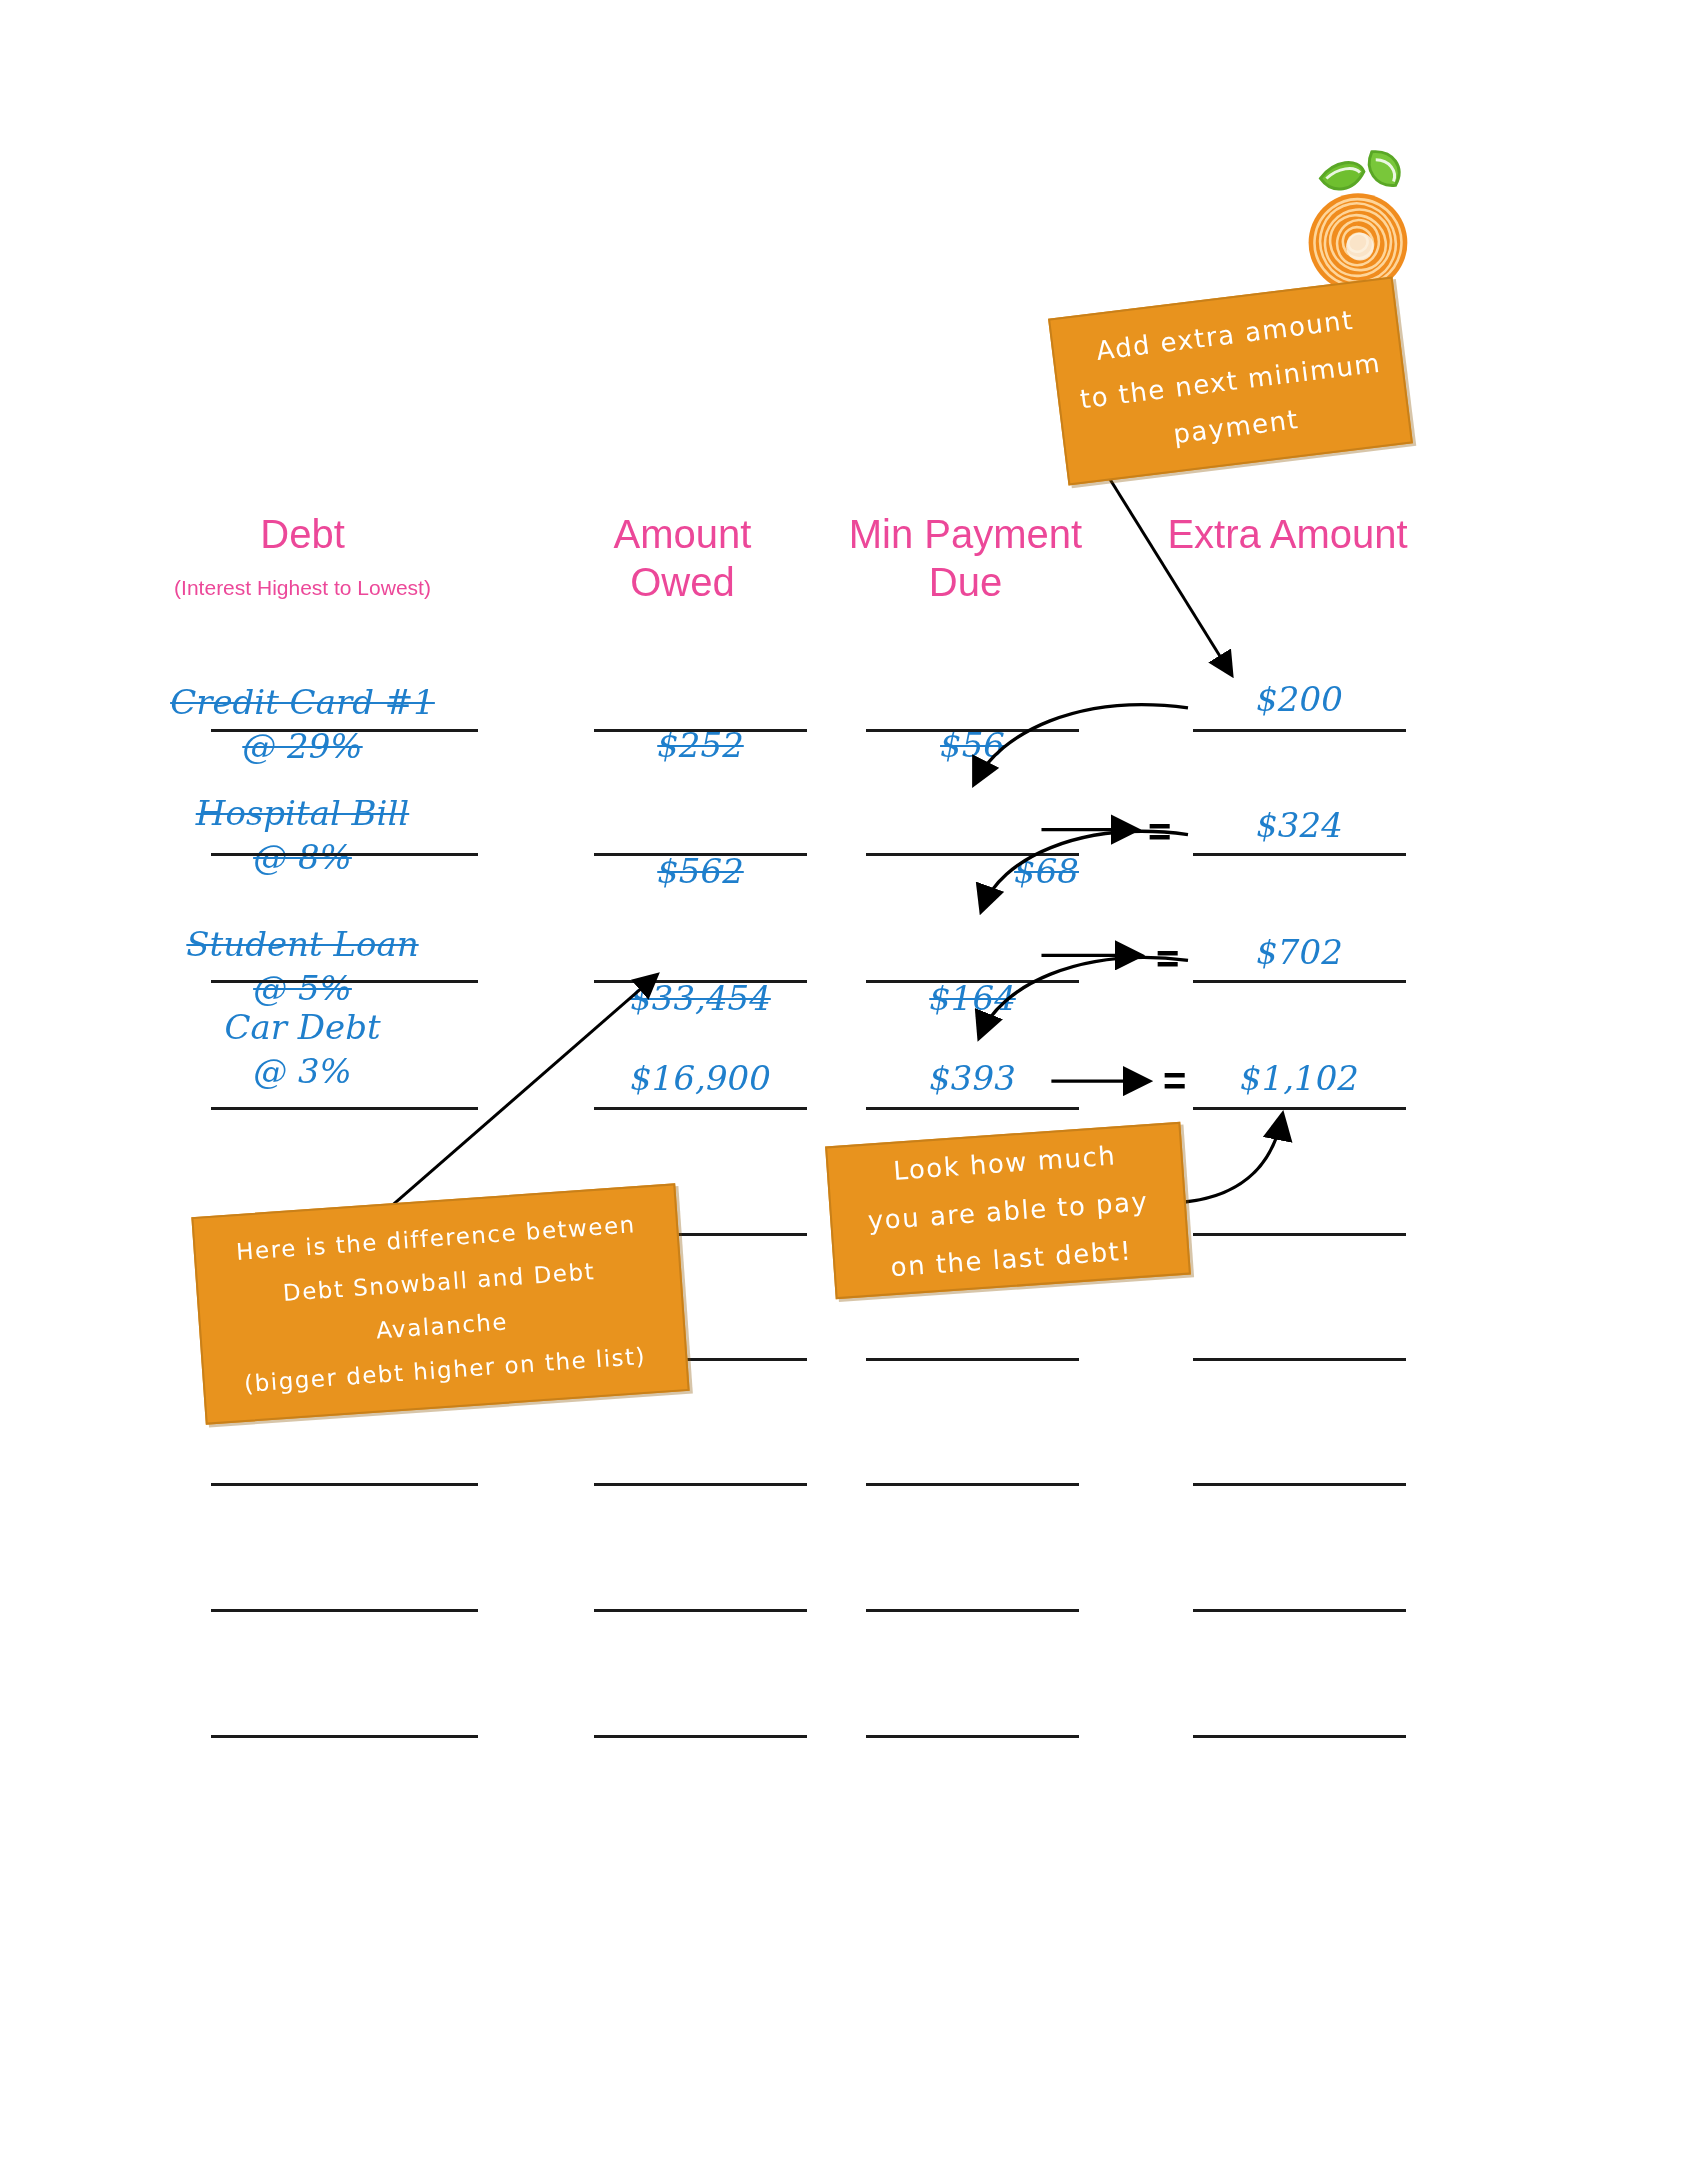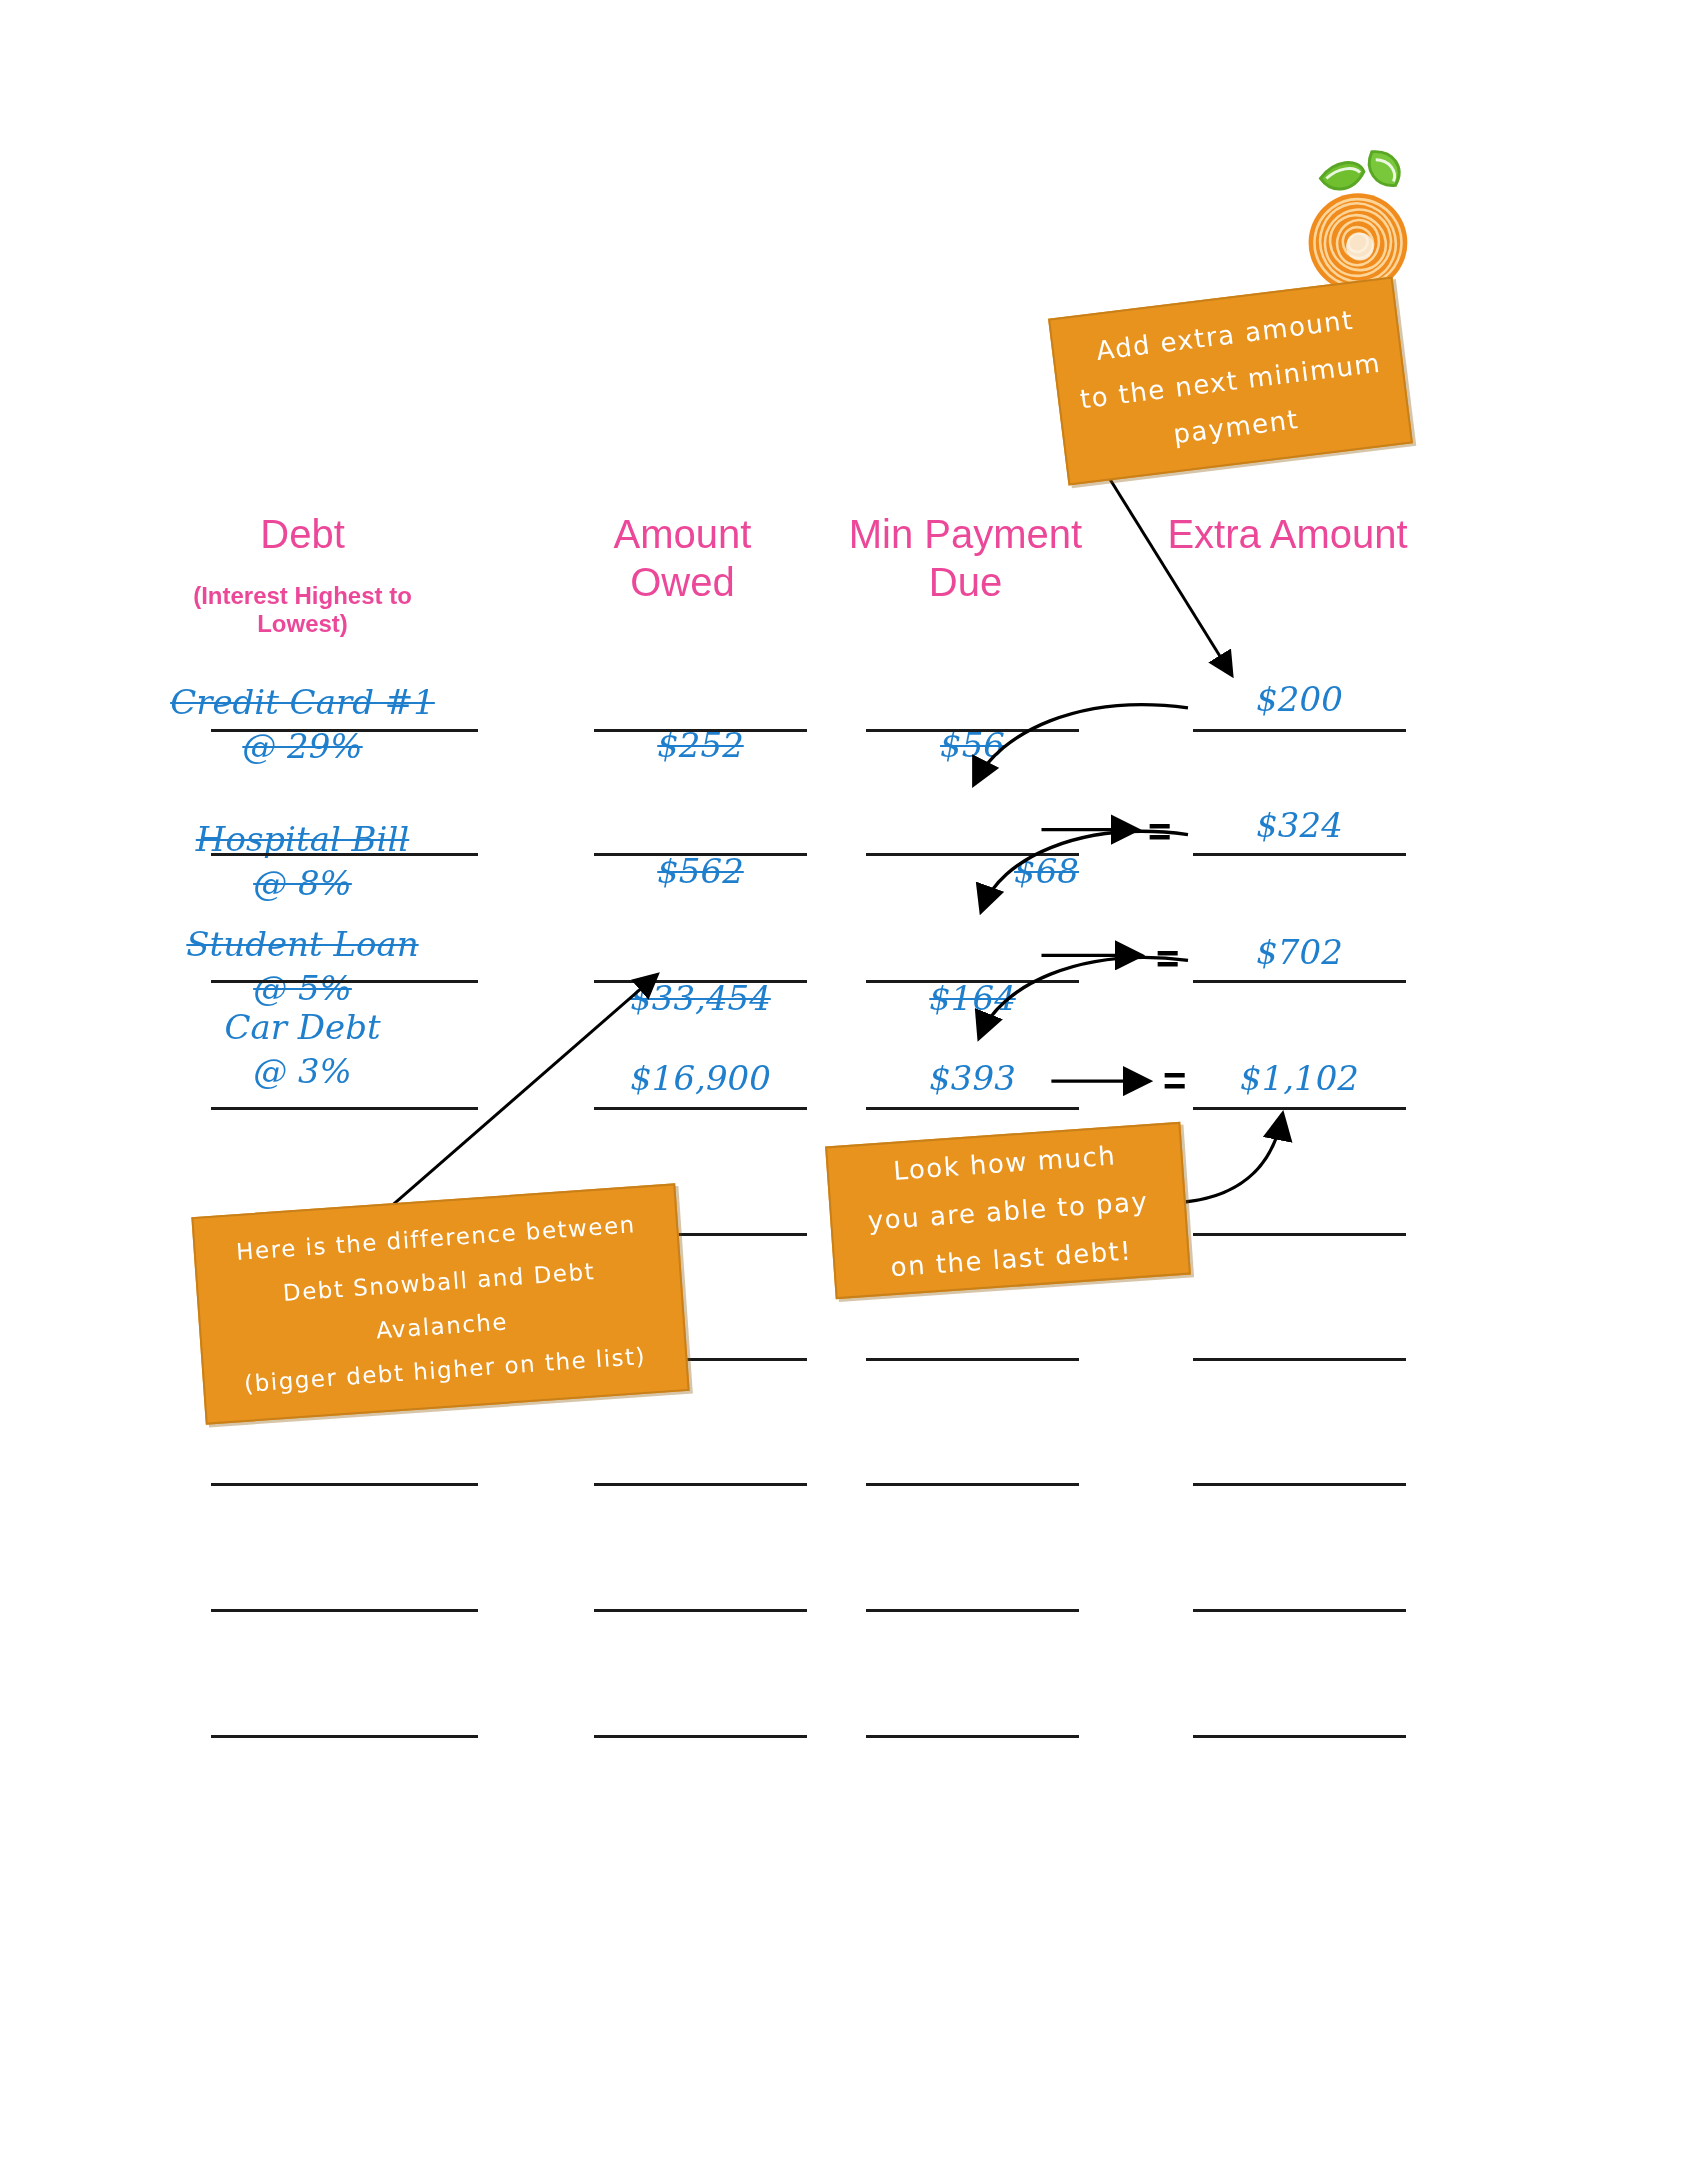--- a/index.html
+++ b/index.html
@@ -32,24 +32,23 @@
     position: absolute;
     text-align: center;
     color: #ec4899;
     font-size: 40px;
     line-height: 48px;
     font-weight: 400;
     font-family: "Liberation Sans", sans-serif;
   }
   .col-head .sub {
     display: block;
-    font-size: 24px;
+    font-size: 21px;
     line-height: 28px;
-    margin-top: 24px;
-    font-weight: bold;
+    margin-top: 16px;
   }
   #head-debt  { left: 149px; top: 510px; width: 307px; }
   #head-owed  { left: 554px; top: 510px; width: 257px; }
   #head-min   { left: 822px; top: 510px; width: 287px; }
   #head-extra { left: 1139px; top: 510px; width: 297px; }
 
   
   .cell {
     position: absolute;
     text-align: center;
@@ -177,21 +176,21 @@
 
   <div class="cell strike" style="left:594px; top:678px; width:213px;">$252</div>
   <div class="rule" style="left:594px; top:729px; width:213px;"></div>
 
   <div class="cell strike" style="left:866px; top:678px; width:213px;">$56</div>
   <div class="rule" style="left:866px; top:729px; width:213px;"></div>
 
   <div class="cell" style="left:1193px; top:678px; width:213px;">$200</div>
   <div class="rule" style="left:1193px; top:729px; width:213px;"></div>
 
-  <div class="cell two-line strike" style="left:149px; top:771px; width:307px;">
+  <div class="cell two-line strike" style="left:149px; top:745px; width:307px;">
     <span>Hospital Bill</span><br>
     <span>@ 8%</span>
   </div>
   <div class="rule" style="left:211px; top:853px; width:267px;"></div>
 
   <div class="cell strike" style="left:594px; top:804px; width:213px;">$562</div>
   <div class="rule" style="left:594px; top:853px; width:213px;"></div>
 
   <div class="cell strike" style="left:866px; top:804px; width:213px;text-align:right;">$68</div>
   <div class="rule" style="left:866px; top:853px; width:213px;"></div>

